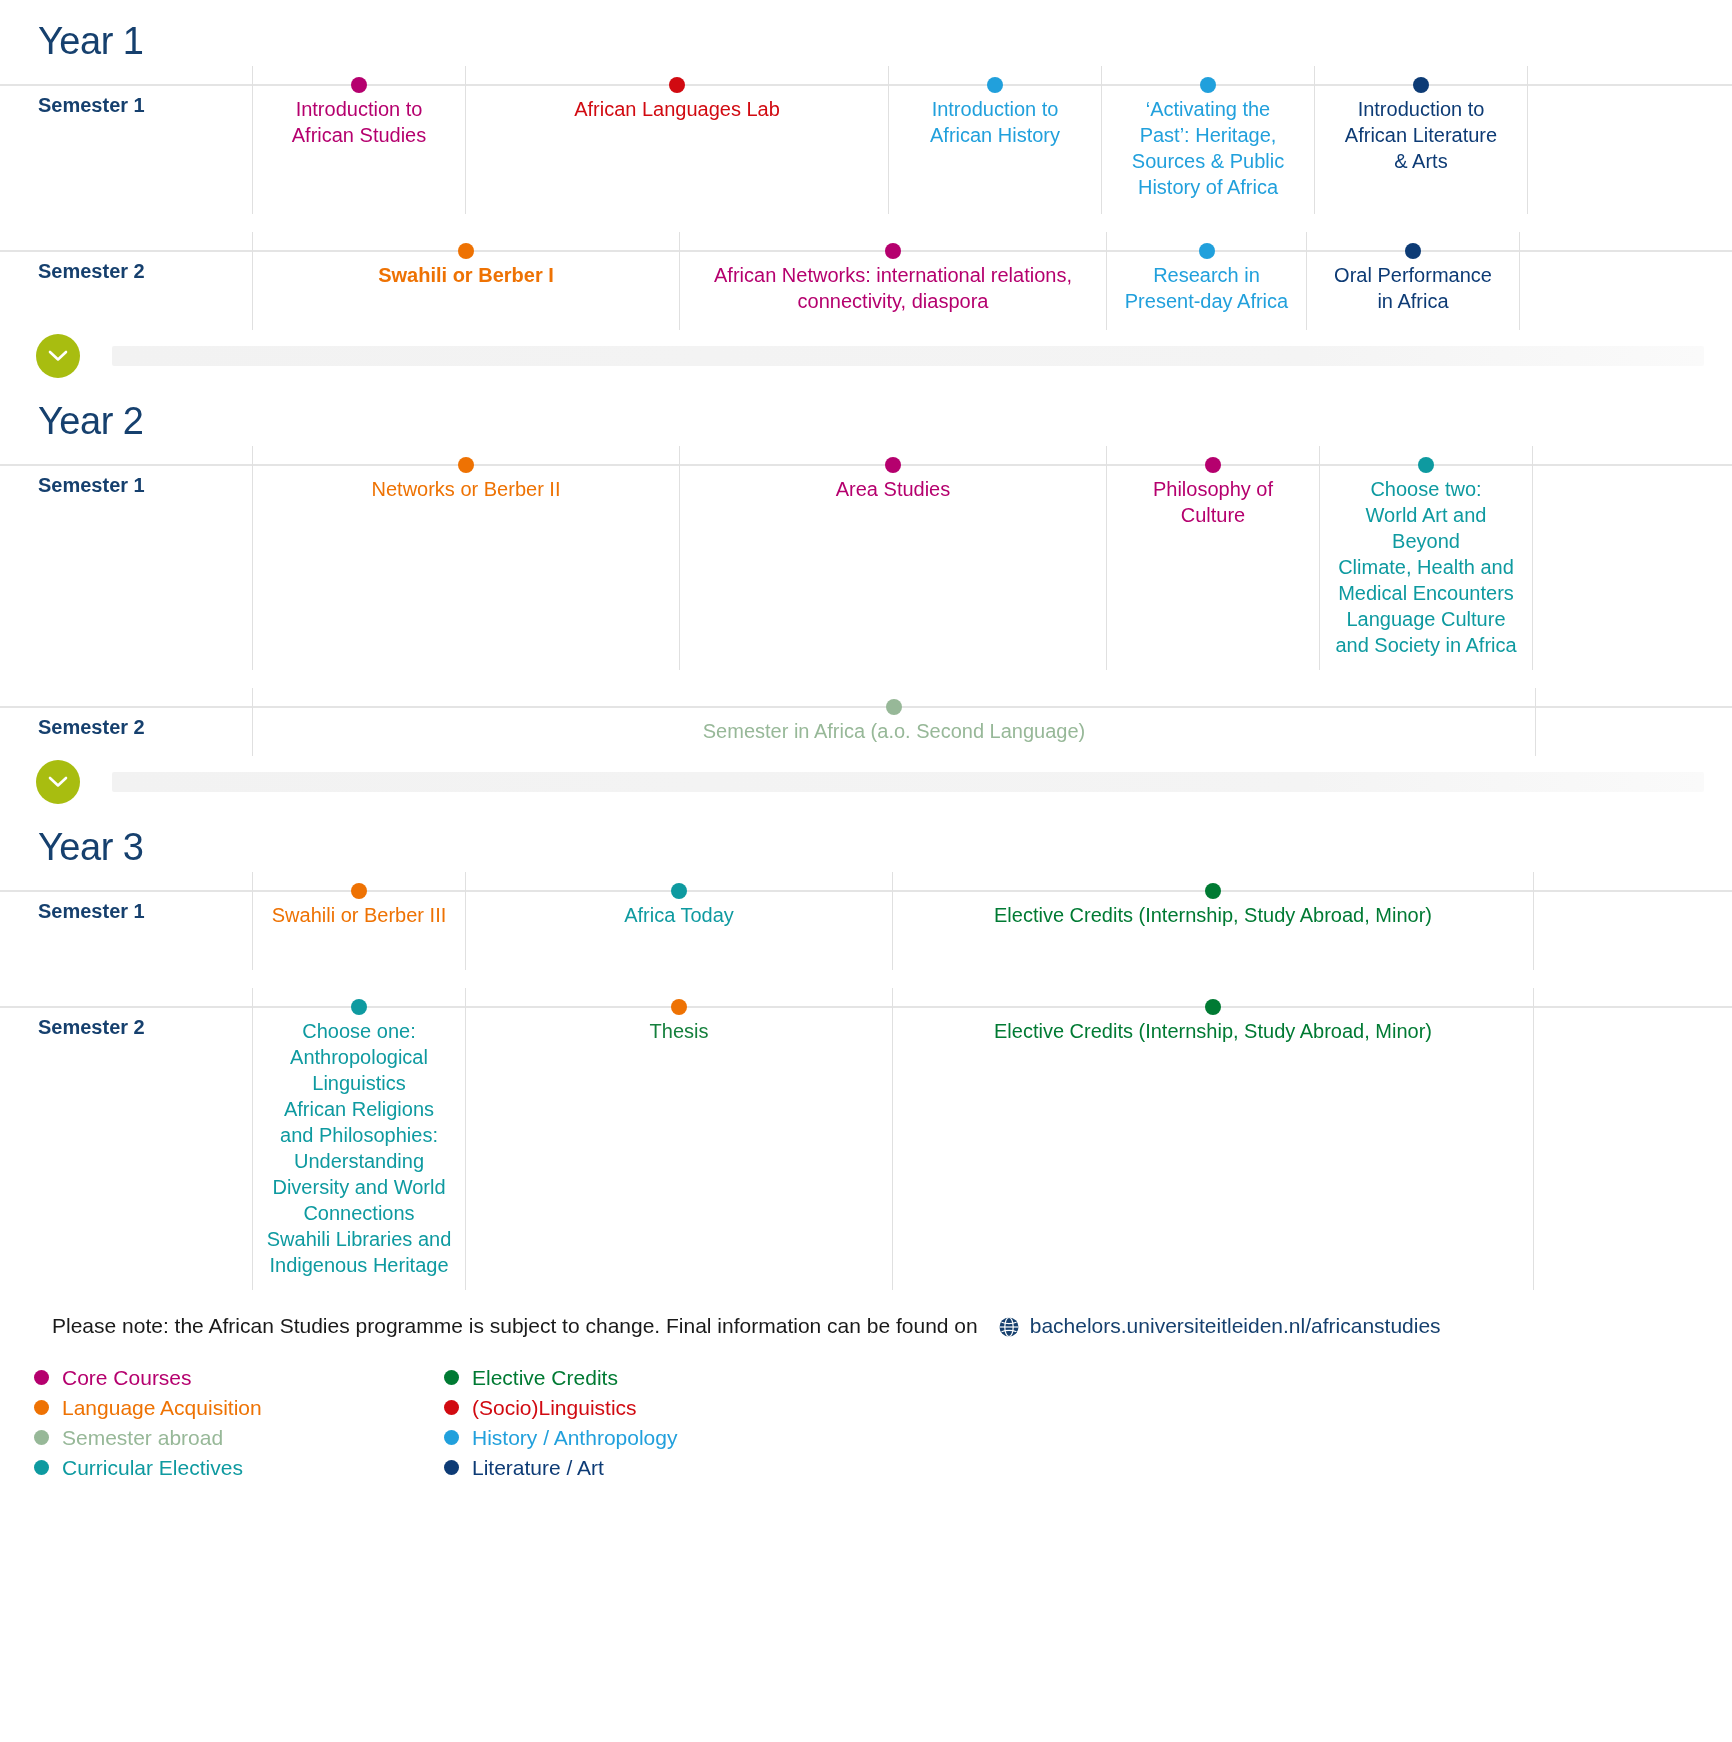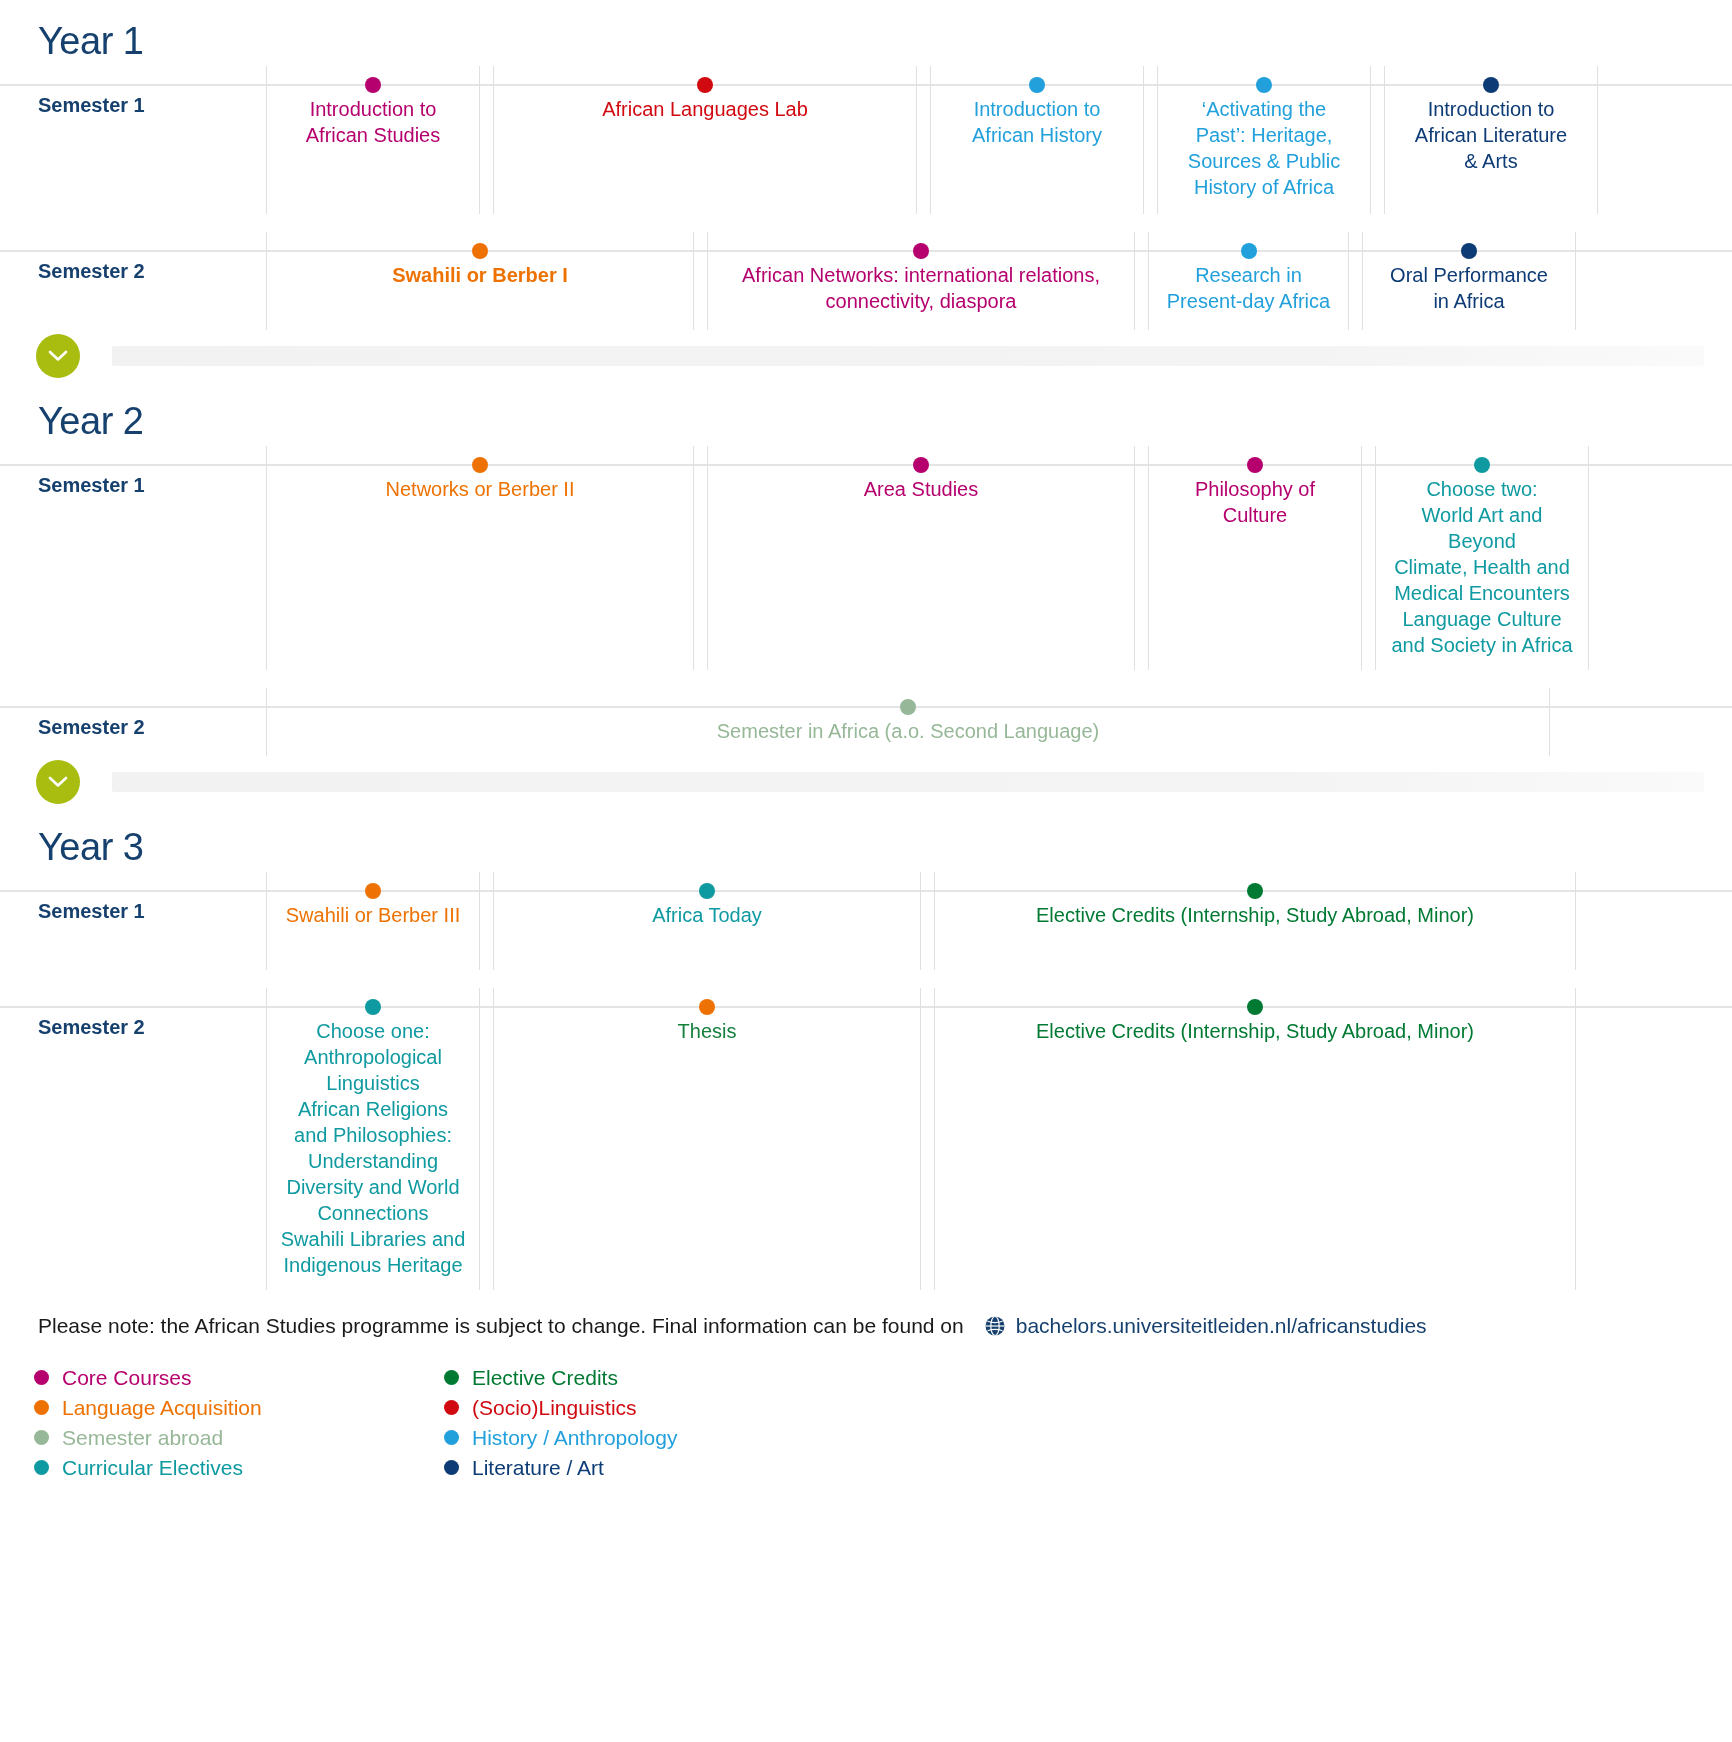--- a/index.html
+++ b/index.html
@@ -48,21 +48,20 @@
   }
 
   .cell{
     position:relative;
     box-sizing:border-box;
     padding:30px 10px 12px 10px;
     text-align:center;
     border-left:1px solid #e0e0e0;
     border-right:1px solid #e0e0e0;
     margin-right:-1px;
-    margin-left:14px;
   }
 
   .dot{
     position:absolute;
     top:11px;
     left:50%;
     transform:translateX(-50%);
     width:16px;height:16px;border-radius:50%;
     z-index:3;
   }
@@ -85,24 +84,24 @@
     width:44px;height:44px;border-radius:50%;
     background:#a8bd10;
     display:flex;align-items:center;justify-content:center;
     cursor:pointer;
   }
   .chev svg{display:block;}
 
   
   .note{
     margin-top:24px;
-    padding-left:38px;
+    padding-left:52px;
     font-size:21px;
     color:#1a1a1a;
-    display:flex;align-items:center;gap:8px;
+    display:flex;align-items:flex-end;gap:8px;
     font-weight:400;
   }
   .note .link{color:#16406e;text-decoration:none;}
   .globe{display:inline-flex;align-items:center;margin-left:12px;margin-right:2px;}
 
   
   .legend{
     margin-top:28px;
     padding-left:34px;
     display:flex;

